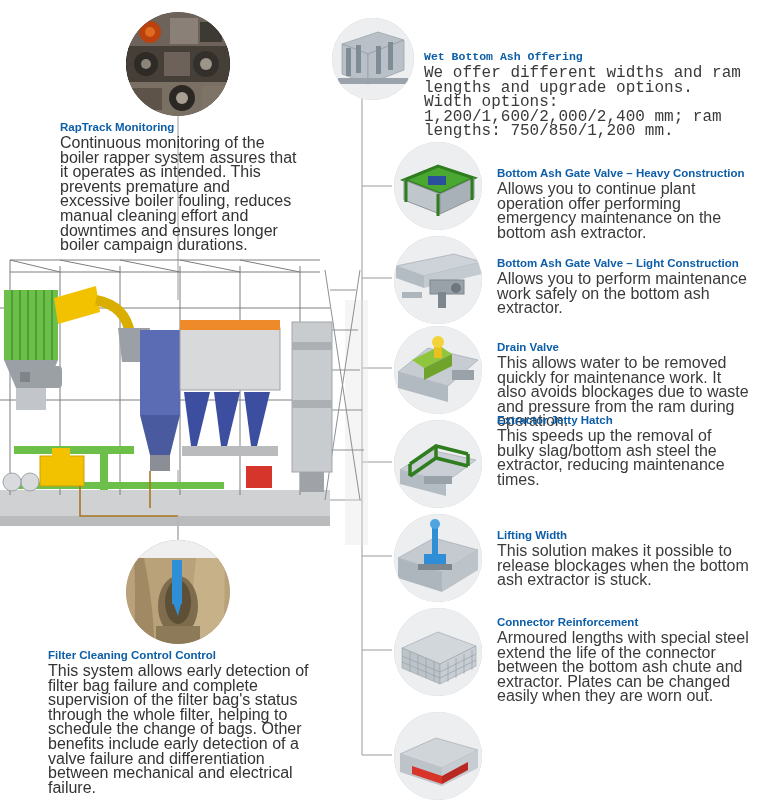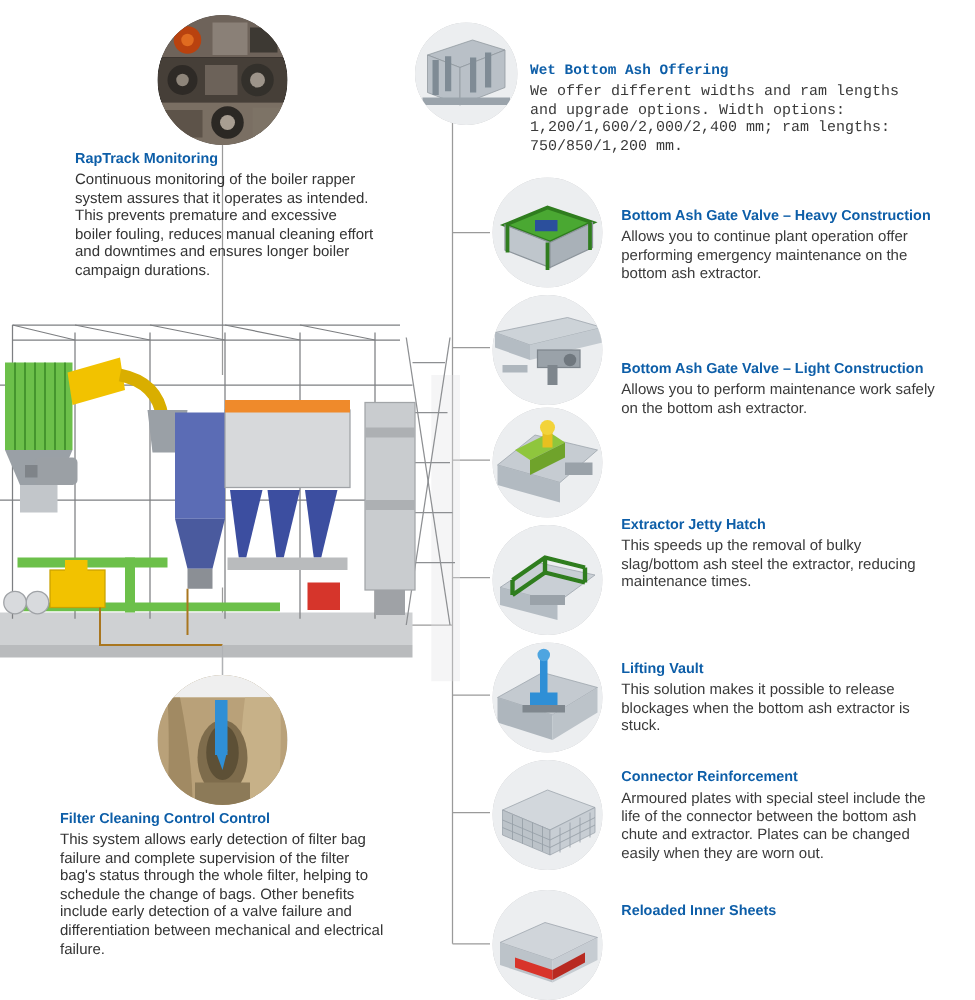--- a/index.html
+++ b/index.html
@@ -28,21 +28,21 @@
     box-shadow:0 0 0 1px #d7d8da inset;
   }
   .thumb .inner{width:100%;height:100%;position:relative;}
 
   
   .block{position:absolute;}
   .block .title{
     font-size:11.5px;font-weight:bold;color:#0d5ea8;line-height:14px;margin:0 0 2px 0;
   }
   .block .body{
-    font-size:12px;line-height:14.6px;color:#333333;margin:0;
+    font-size:16px;line-height:14.6px;color:#333333;margin:0;
   }
   .center{text-align:left;}
   .right-col .body{color:#3a3a3a;}
 </style>
 </head>
 <body>
 
 <div class="canvas">
 
   <svg class="lines" viewBox="0 0 780 800">
@@ -291,21 +291,21 @@
         <polygon points="2,30 60,18 88,26 30,40" fill="#cdd3d8" stroke="#9aa2a9" stroke-width="0.6"></polygon>
         <polygon points="2,30 30,40 30,52 2,42" fill="#b4bcc3"></polygon>
         <polygon points="30,40 88,26 88,38 30,52" fill="#c3cad0"></polygon>
         <rect x="36" y="44" width="34" height="14" fill="#9aa2a9" stroke="#7e868d"></rect>
         <rect x="44" y="56" width="8" height="16" fill="#7e868d"></rect>
         <circle cx="62" cy="52" r="5" fill="#6f777e"></circle>
         <rect x="8" y="56" width="20" height="6" fill="#aeb6bd"></rect>
       </g>
     </svg>
   </div>
-  <div class="block right-col" style="left:497px;top:256px;width:252px;margin-top:32px;">
+  <div class="block right-col" style="left:497px;top:256px;width:252px;">
     <p class="title">Bottom Ash Gate Valve – Light Construction</p>
     <p class="body">Allows you to perform maintenance work safely on the bottom ash extractor.</p>
   </div>
 
   <div class="thumb" style="left:394px;top:326px;width:88px;height:88px;">
     <svg class="inner" viewBox="0 0 88 88">
       <defs>
           <clipPath id="r4">
             <circle cx="44" cy="44" r="44"></circle>
           </clipPath>
@@ -314,20 +314,24 @@
         <rect width="88" height="88" fill="#eceef0"></rect>
         <polygon points="4,46 34,22 84,34 54,60" fill="#c6ccd2" stroke="#9aa2a9" stroke-width="0.6"></polygon>
         <polygon points="4,46 54,60 54,76 4,62" fill="#b2bac1"></polygon>
         <polygon points="18,34 46,20 58,28 30,42" fill="#8fc63d"></polygon>
         <polygon points="30,42 58,28 58,40 30,54" fill="#6fa32b"></polygon>
         <rect x="40" y="18" width="8" height="14" fill="#e8c020"></rect>
         <circle cx="44" cy="16" r="6" fill="#f2d33a"></circle>
         <rect x="58" y="44" width="22" height="10" fill="#9aa2a9"></rect>
       </g>
     </svg>
+  </div>
+  <div class="block right-col" style="left:497px;top:340px;width:252px;">
+    <p class="title">Drain Valve</p>
+    <p class="body">This allows water to be removed quickly for maintenance work. It also avoids blockages due to waste and pressure from the ram during operation.</p>
   </div>
 
   <div class="thumb" style="left:394px;top:420px;width:88px;height:88px;">
     <svg class="inner" viewBox="0 0 88 88">
       <defs>
           <clipPath id="r5">
             <circle cx="44" cy="44" r="44"></circle>
           </clipPath>
         </defs>
       <g clip-path="url(#r5)">
@@ -363,21 +367,21 @@
         <polygon points="4,44 48,58 48,78 4,64" fill="#aeb6bd"></polygon>
         <polygon points="48,58 84,36 84,56 48,78" fill="#bcc3c9"></polygon>
         <rect x="38" y="12" width="6" height="30" fill="#2f8fd6"></rect>
         <rect x="30" y="40" width="22" height="10" fill="#2f8fd6"></rect>
         <rect x="24" y="50" width="34" height="6" fill="#7f878e"></rect>
         <circle cx="41" cy="10" r="5" fill="#4ea5e0"></circle>
       </g>
     </svg>
   </div>
   <div class="block right-col" style="left:497px;top:528px;width:252px;">
-    <p class="title">Lifting Vault</p>
+    <p class="title">Lifting Width</p>
     <p class="body">This solution makes it possible to release blockages when the bottom ash extractor is stuck.</p>
   </div>
 
   <div class="thumb" style="left:394px;top:608px;width:88px;height:88px;">
     <svg class="inner" viewBox="0 0 88 88">
       <defs>
           <clipPath id="r7">
             <circle cx="44" cy="44" r="44"></circle>
           </clipPath>
         </defs>
@@ -389,37 +393,36 @@
         <g stroke="#97a0a8" stroke-width="0.7">
           <path d="M16 44 L16 64 M24 47 L24 67 M32 50 L32 70 M40 53 L40 73"></path>
           <path d="M54 54 L54 74 M62 50 L62 70 M70 46 L70 66 M78 42 L78 62"></path>
           <path d="M8 48 L46 64 M8 54 L46 70 M46 64 L82 46 M46 70 L82 52"></path>
         </g>
       </g>
     </svg>
   </div>
   <div class="block right-col" style="left:497px;top:615px;width:252px;">
     <p class="title">Connector Reinforcement</p>
-    <p class="body">Armoured plates with special steel include the life of the connector between the bottom ash chute and extractor. Plates can be changed easily when they are worn out.</p>
+    <p class="body">Armoured lengths with special steel extend the life of the connector between the bottom ash chute and extractor. Plates can be changed easily when they are worn out.</p>
   </div>
 
   <div class="thumb" style="left:394px;top:712px;width:88px;height:88px;">
     <svg class="inner" viewBox="0 0 88 88">
       <defs>
           <clipPath id="r8">
             <circle cx="44" cy="44" r="44"></circle>
           </clipPath>
         </defs>
       <g clip-path="url(#r8)">
         <rect width="88" height="88" fill="#eceef0"></rect>
         <polygon points="6,42 42,26 84,38 48,56" fill="#d0d5da" stroke="#9aa2a9" stroke-width="0.6"></polygon>
         <polygon points="6,42 48,56 48,74 6,60" fill="#bcc3c9"></polygon>
         <polygon points="48,56 84,38 84,56 48,74" fill="#c6ccd2"></polygon>
         <polygon points="18,54 48,64 48,72 18,62" fill="#d8342a"></polygon>
         <polygon points="48,64 74,50 74,58 48,72" fill="#b82a21"></polygon>
       </g>
     </svg>
   </div>
   <div class="block right-col" style="left:497px;top:722px;width:252px;">
-    <p class="title">Reloaded Inner Sheets</p>
   </div>
 
 </div>
 
 </body></html>

